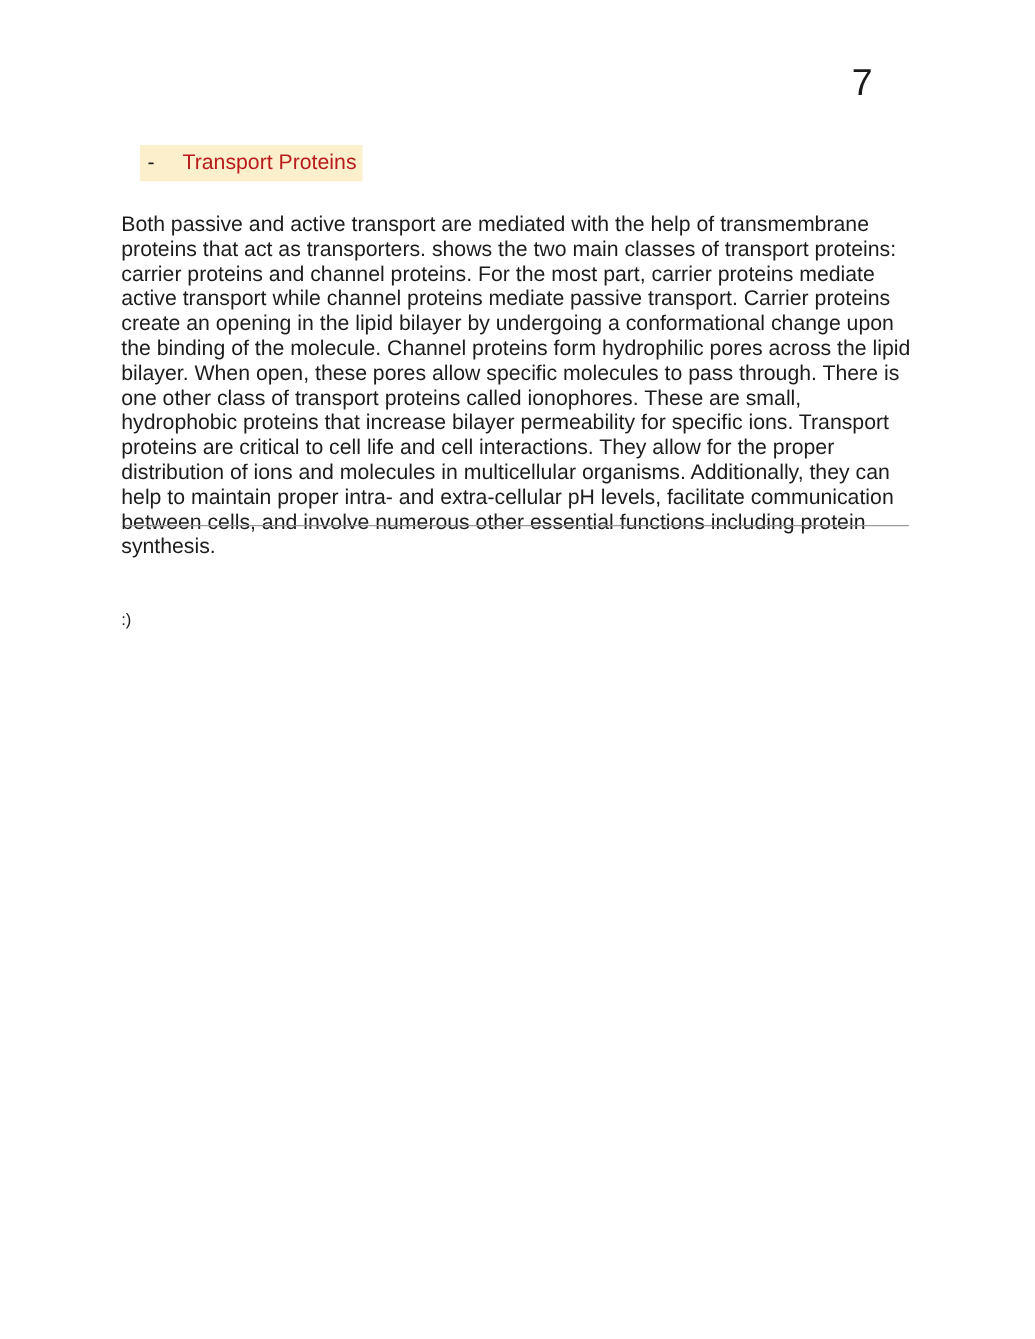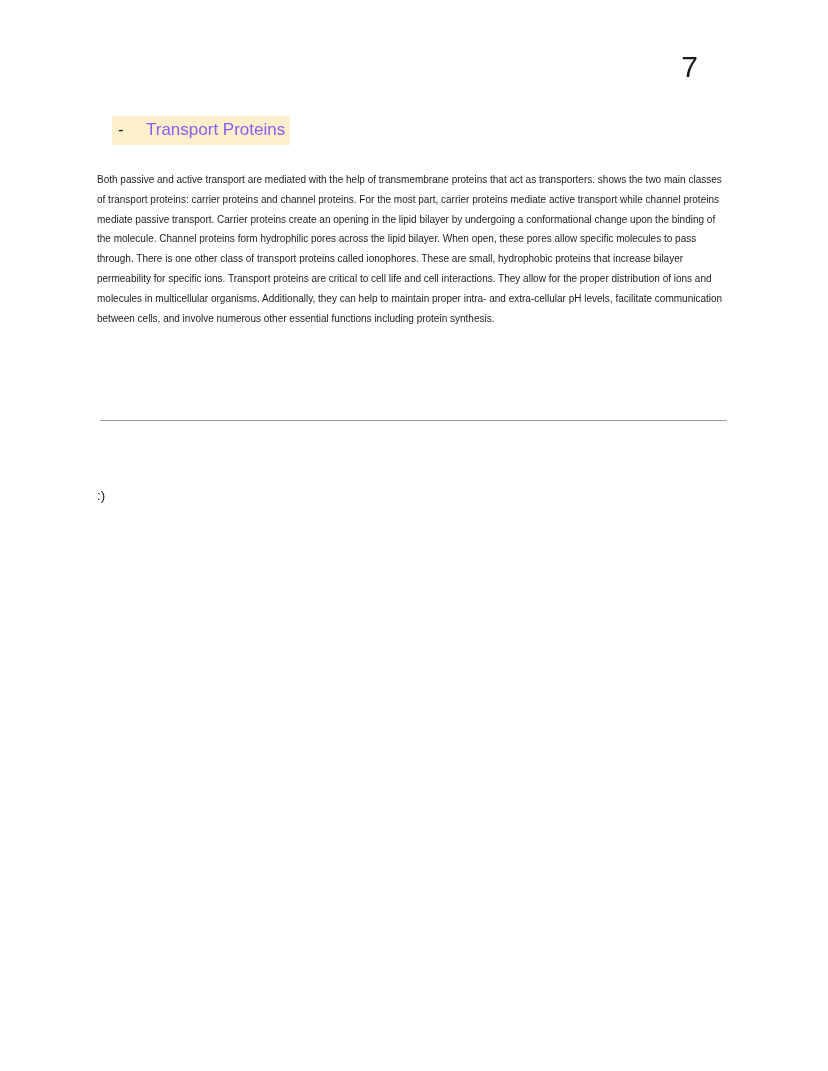--- a/index.html
+++ b/index.html
@@ -50,31 +50,31 @@
   .heading-dash {
     font-size: 17px;
     line-height: 21px;
     color: #1a1a1a;
     display: inline-block;
     width: 28px;
   }
   .heading-title {
     font-size: 17px;
     line-height: 21px;
-    color: #8b5cf6;
+    color: #b91c1c;
     white-space: nowrap;
   }
 
   
   .body-text {
     position: absolute;
     top: 170px;
     left: 97px;
     width: 632px;
-    font-size: 10px;
+    font-size: 17px;
     line-height: 19.8px;
     color: #1c1c1c;
     text-align: left;
     white-space: pre-wrap;
   }
 
   
   .divider {
     position: absolute;
     top: 420px;

